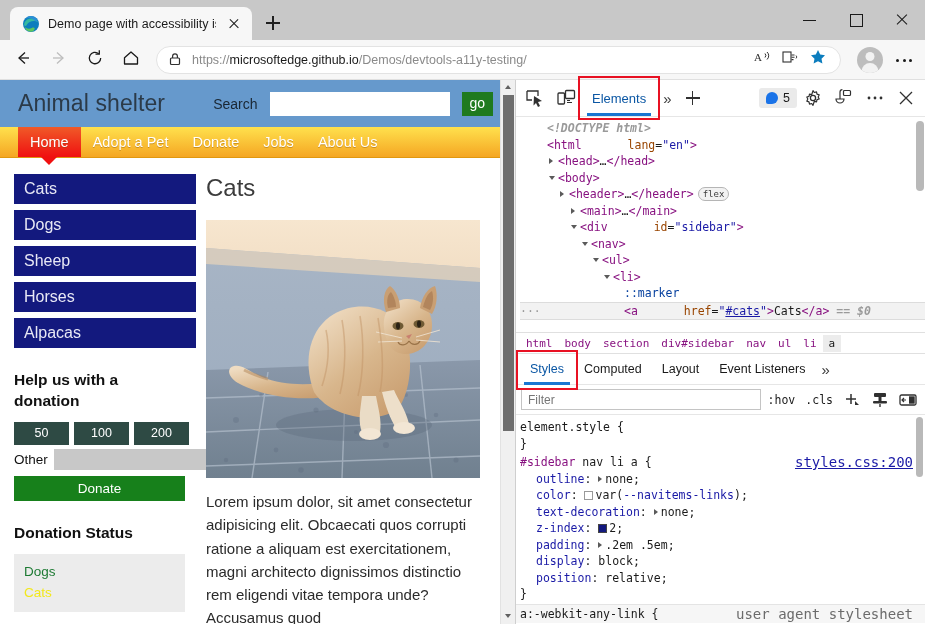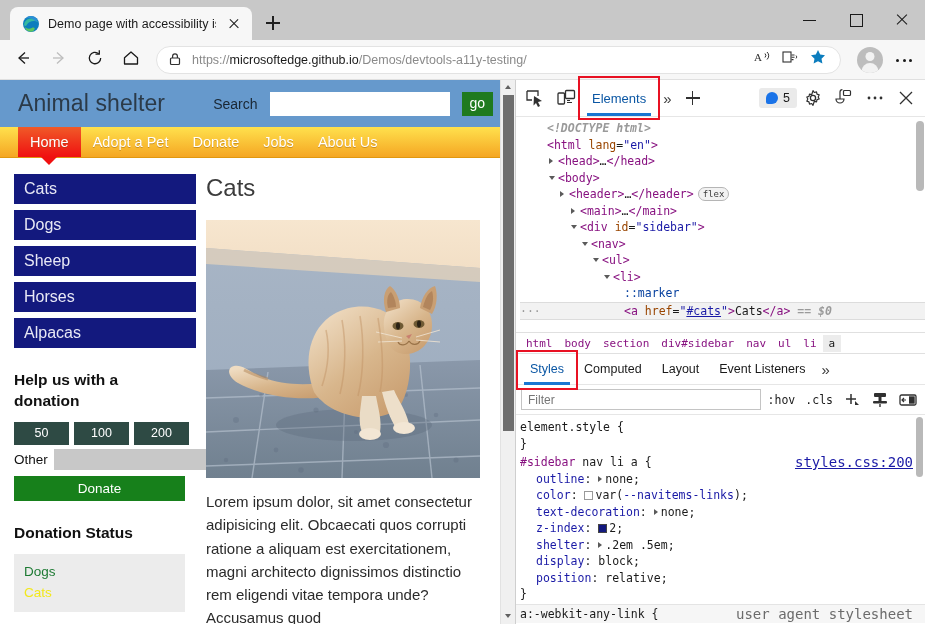--- a/index.html
+++ b/index.html
@@ -246,21 +246,21 @@
   .dl { white-space:pre; display:flex; align-items:flex-start; }
   .dl.sel { background:#f2f2f2; border-top:1px solid #dcdcdc; border-bottom:1px solid #dcdcdc; }
   .tw { display:inline-block; width:11px; flex:0 0 11px; position:relative; }
   .tw::after {
     content:""; position:absolute; left:2px; top:5px;
   }
   .tw.closed::after { border-left:4.5px solid #5a5a5a; border-top:3.5px solid transparent; border-bottom:3.5px solid transparent; }
   .tw.open::after { border-top:4.5px solid #5a5a5a; border-left:3.5px solid transparent; border-right:3.5px solid transparent; top:6px; }
   .tag { color:#881280; }
   .ang { color:#881280; }
-  .attr { color:#994500; }
+  .attr { color:#994500;margin-left:39px; }
   .val { color:#1a1aa6; }
   .txt { color:#1a1a1a; }
   .pseudo { color:#0842a0; }
   .dim { color:#9a9a9a; font-style: italic; font-weight: bold; }
   .lnk { color:#1a1aa6; text-decoration: underline; }
   .flexbadge {
     font-family:"DejaVu Sans Mono", monospace; font-size:9px; color:#3c3c3c;
     border:1px solid #b5b5b5; border-radius:7px; padding:0 4px; background:#f2f2f2;
     line-height:12px; display:inline-block; margin-left:4px; position:relative; top:-1px;
   }
@@ -729,21 +729,21 @@
             </div>
             <div class="rule">
               <div class="rule-head">
                 <span class="sel-text"><span class="hash">#sidebar</span> nav li a {</span>
                 <span class="src">styles.css:200</span>
               </div>
               <div class="decl"><span class="prop">outline</span>: <span class="pval"><span class="arrow-tri"></span>none;</span></div>
               <div class="decl"><span class="prop">color</span>: <span class="pval"><span class="swatch"></span>var(<span class="var-name">--navitems-links</span>);</span></div>
               <div class="decl"><span class="prop">text-decoration</span>: <span class="pval"><span class="arrow-tri"></span>none;</span></div>
               <div class="decl"><span class="prop">z-index</span>: <span class="pval"><span class="swatch blue"></span>2;</span></div>
-              <div class="decl"><span class="prop">shelter</span>: <span class="pval"><span class="arrow-tri"></span>.2em .5em;</span></div>
+              <div class="decl"><span class="prop">padding</span>: <span class="pval"><span class="arrow-tri"></span>.2em .5em;</span></div>
               <div class="decl"><span class="prop">display</span>: <span class="pval">block;</span></div>
               <div class="decl"><span class="prop">position</span>: <span class="pval">relative;</span></div>
               <div>}</div>
             </div>
             <div class="rule ua">
               <div class="rule-head">
                 <span class="sel-text">a:-webkit-any-link {</span>
                 <span class="src" style="text-decoration: none; color: rgb(107, 107, 107);">user agent stylesheet</span>
               </div>
             </div>

